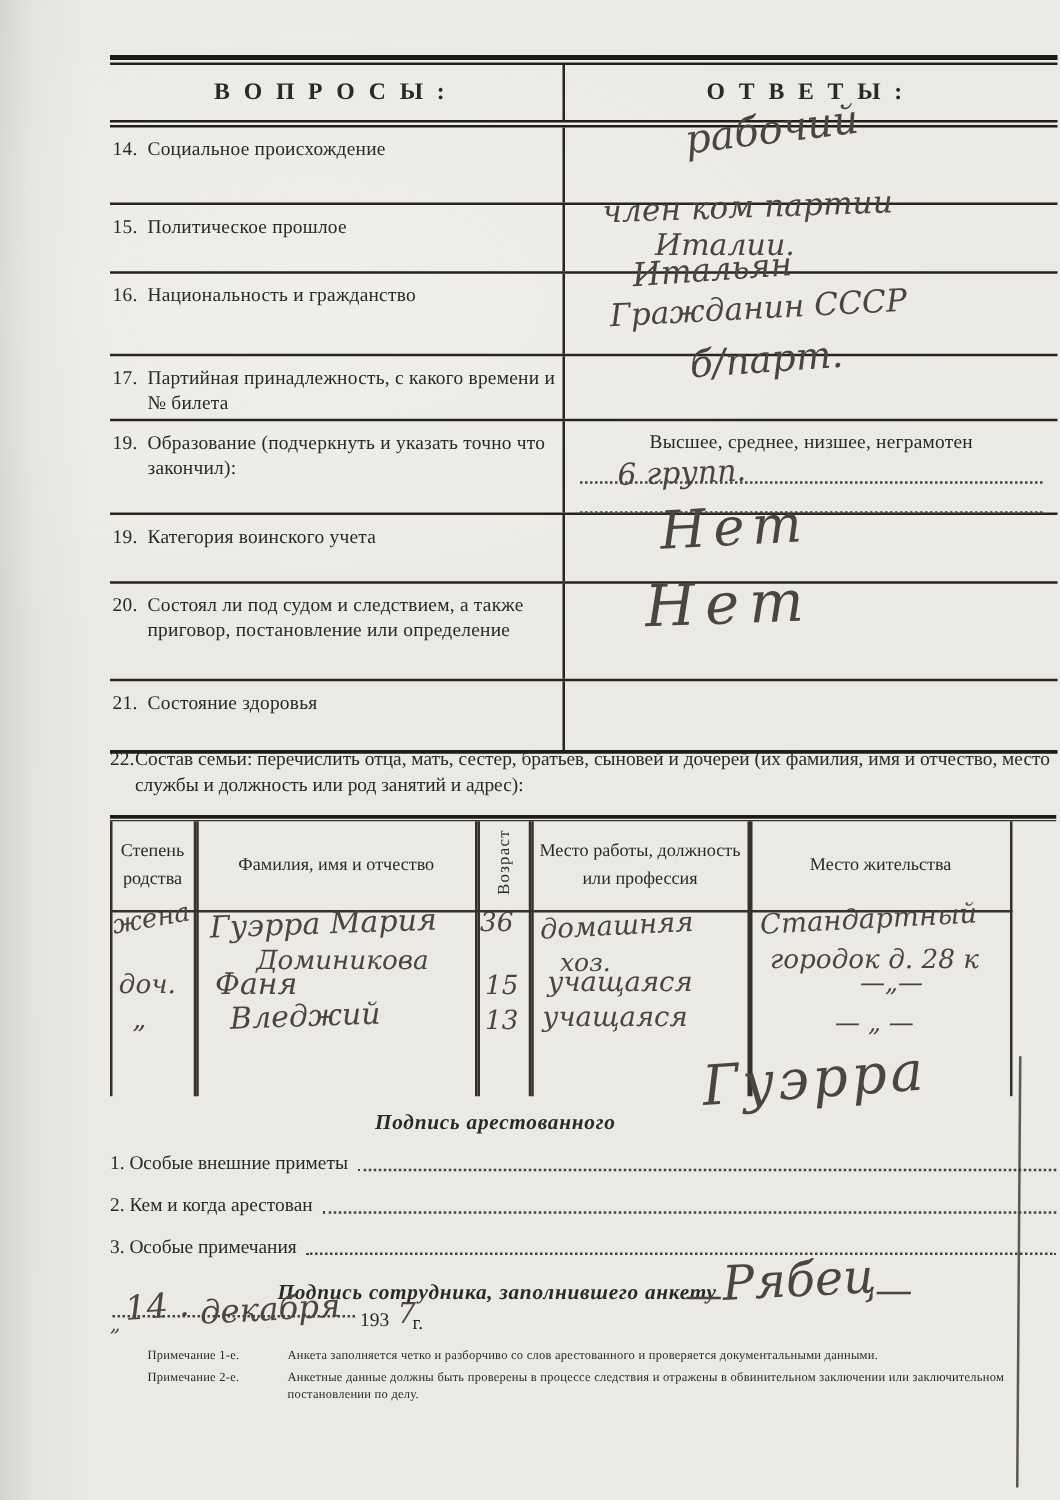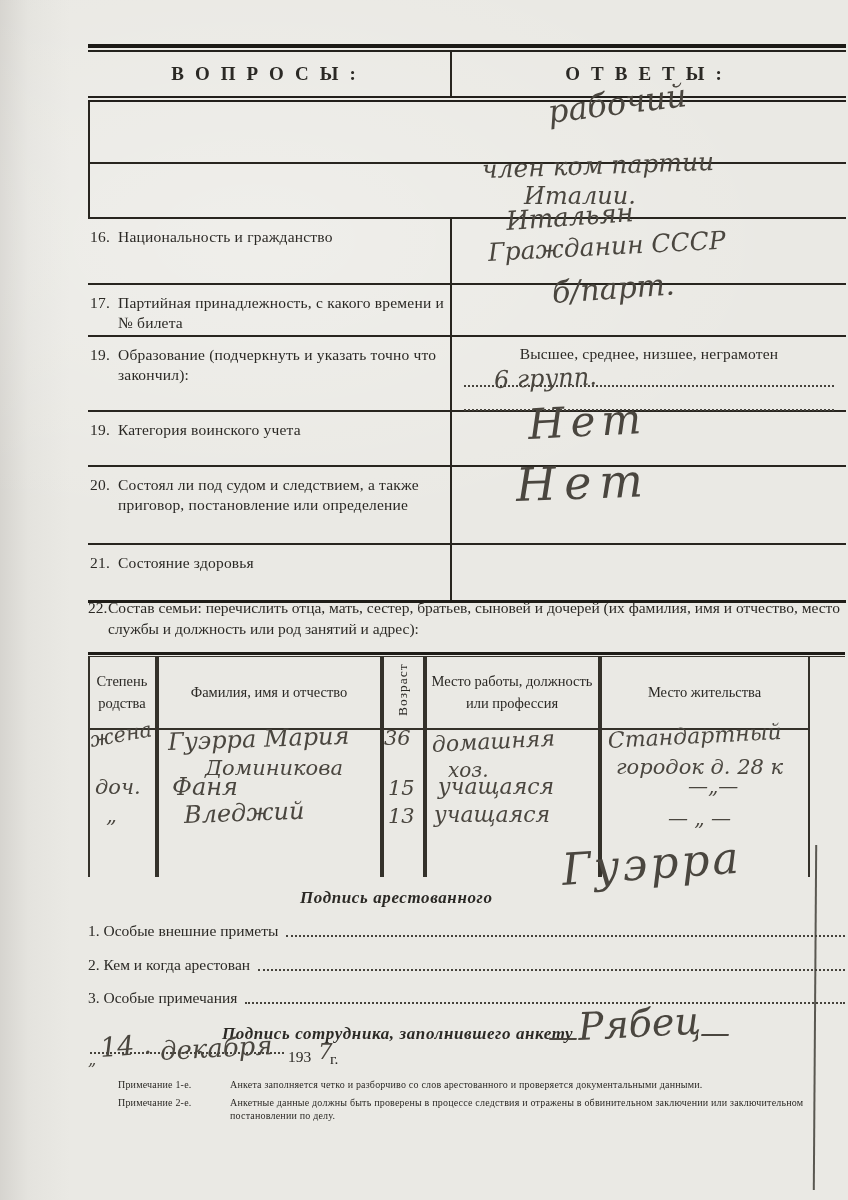--- a/index.html
+++ b/index.html
@@ -79,23 +79,27 @@
     <div class="row hdr">
       <div class="qcell">ВОПРОСЫ:</div>
       <div class="acell">ОТВЕТЫ:</div>
     </div>
     <div class="double-rule">
         <div class="l1"></div>
         <div class="l2"></div>
       </div>
 
     <div class="row" style="height:60px">
+      <div class="qcell"><span class="qnum">14.</span>
+        <span class="qtext">Социальное происхождение</span></div>
       <div class="acell"></div>
     </div>
     <div class="row" style="height:53px">
+      <div class="qcell"><span class="qnum">15.</span>
+        <span class="qtext">Политическое прошлое</span></div>
       <div class="acell"></div>
     </div>
     <div class="row" style="height:64px">
       <div class="qcell"><span class="qnum">16.</span>
         <span class="qtext">Национальность и гражданство</span></div>
       <div class="acell"></div>
     </div>
     <div class="row" style="height:50px">
       <div class="qcell"><span class="qnum">17.</span>
         <span class="qtext">Партийная принадлежность, с какого времени и № билета</span></div>

